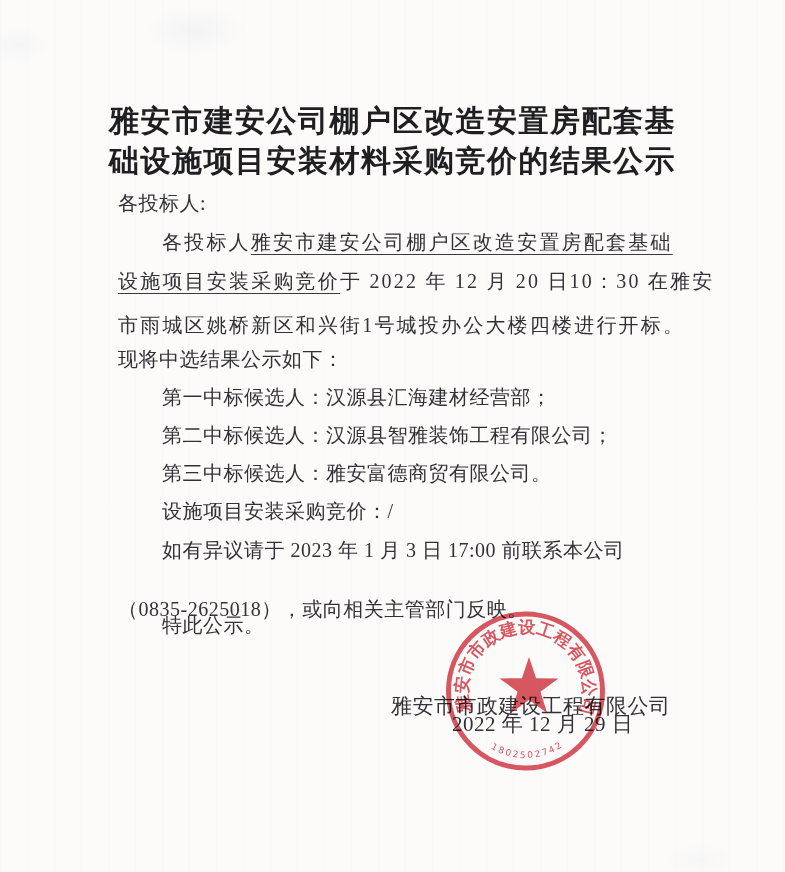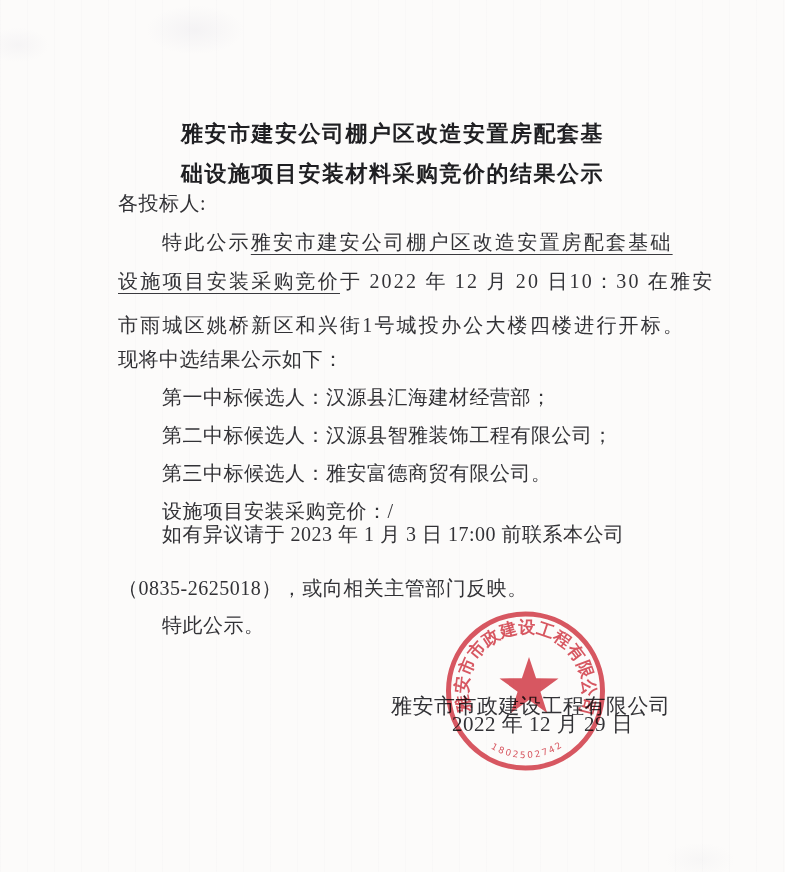--- a/index.html
+++ b/index.html
@@ -10,23 +10,23 @@
     background-color:#fcfbfa;
     background-image:
       radial-gradient(ellipse 70px 35px at 195px 30px, rgba(175,170,195,0.10), transparent 70%),
       radial-gradient(ellipse 45px 25px at 18px 45px, rgba(175,170,195,0.08), transparent 70%),
       radial-gradient(ellipse 50px 25px at 700px 860px, rgba(170,170,185,0.06), transparent 70%),
       repeating-linear-gradient(90deg, rgba(120,120,145,0.022) 0 1px, transparent 1px 27px);
     overflow:hidden;
     font-family:"Liberation Serif","DejaVu Serif",serif;
   }
   .title {
-    position:absolute; top:114px; left:0; right:0;
+    position:absolute; top:101px; left:0; right:0;
     margin:0; text-align:center;
-    font-size:22px; line-height:40px; font-weight:700;
+    font-size:30px; line-height:40px; font-weight:700;
     letter-spacing:1.5px; color:#1f1f22;
   }
   .title span { display:block; }
   .line {
     position:absolute; left:118px;
     font-size:20px; line-height:26px;
     letter-spacing:0.5px; color:#323236;
     white-space:nowrap;
   }
   .ind { left:162px; }
@@ -50,35 +50,35 @@
 
 <div class="page">
 
   <h1 class="title">
     <span>雅安市建安公司棚户区改造安置房配套基</span>
     <span>础设施项目安装材料采购竞价的结果公示</span>
   </h1>
 
   <div class="line" style="top:190px">各投标人:</div>
 
-  <div class="line ind wide" style="top:229px"><span>特此公示</span><span class="ul">雅安市建安公司棚户区改造安置房配套基础</span></div>
+  <div class="line ind wide" style="top:229px"><span>各投标人</span><span class="ul">雅安市建安公司棚户区改造安置房配套基础</span></div>
 
   <div class="line wide" style="top:268px"><span class="ul">设施项目安装采购竞价</span><span>于 2022 年 12 月 20 日10：30 在雅安</span></div>
 
   <div class="line wide" style="top:312px">市雨城区姚桥新区和兴街1号城投办公大楼四楼进行开标。</div>
 
   <div class="line ind" style="top:384px">第一中标候选人：汉源县汇海建材经营部；</div>
 
   <div class="line" style="top:346px">现将中选结果公示如下：</div>
   <div class="line ind" style="top:422px">第二中标候选人：汉源县智雅装饰工程有限公司；</div>
   <div class="line ind" style="top:460px">第三中标候选人：雅安富德商贸有限公司。</div>
   <div class="line ind" style="top:498px">设施项目安装采购竞价：/</div>
 
-  <div class="line ind" style="top:521px">如有异议请于 2023 年 1 月 3 日 17:00 前联系本公司</div>
-  <div class="line" style="top:575px">（0835-2625018），或向相关主管部门反映。</div>
+  <div class="line ind" style="top:537px">如有异议请于 2023 年 1 月 3 日 17:00 前联系本公司</div>
+  <div class="line" style="top:596px">（0835-2625018），或向相关主管部门反映。</div>
 
   <div class="line ind" style="top:612px">特此公示。</div>
 
   <div class="sig" style="top:692px; left:391px;">雅安市市政建设工程有限公司</div>
   <div class="sig" style="top:710px; left:452px;">2022 年 12 月 29 日</div>
 
   <svg class="stamp" viewBox="0 0 165 166" aria-hidden="true">
     <defs>
       <path id="sealTopArc" d="M 28.7 104.7 A 58 58 0 1 1 136.3 104.7" fill="none"></path>
       <path id="sealBottomArc" d="M 46 139.2 A 67 67 0 0 0 119 139.2" fill="none"></path>

